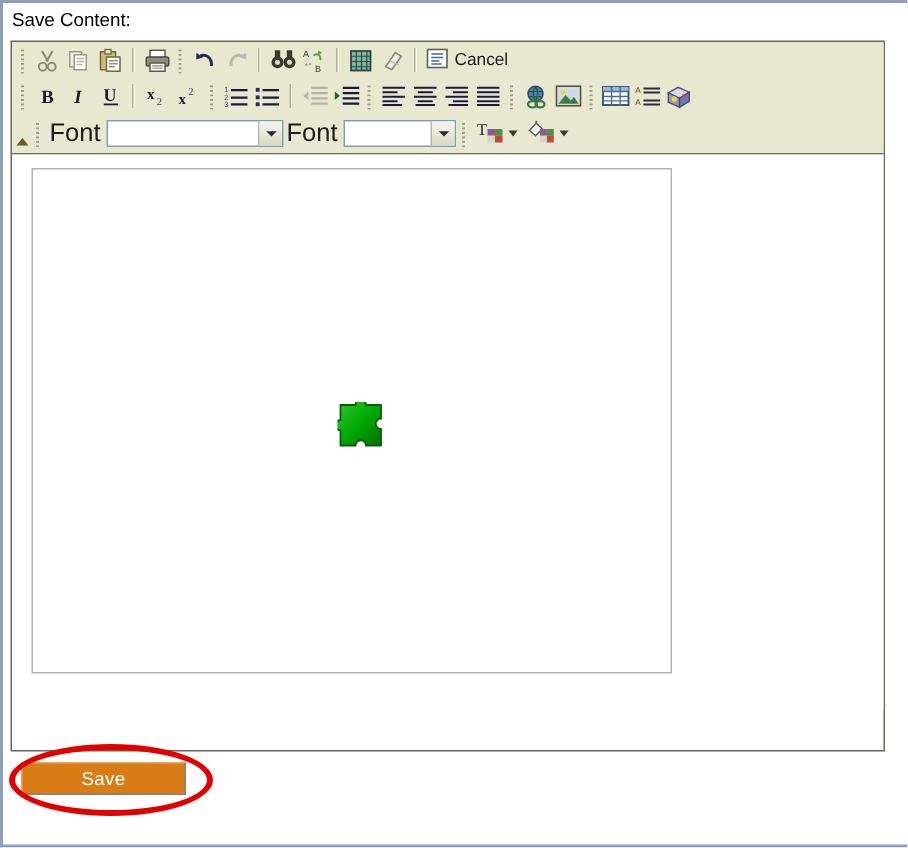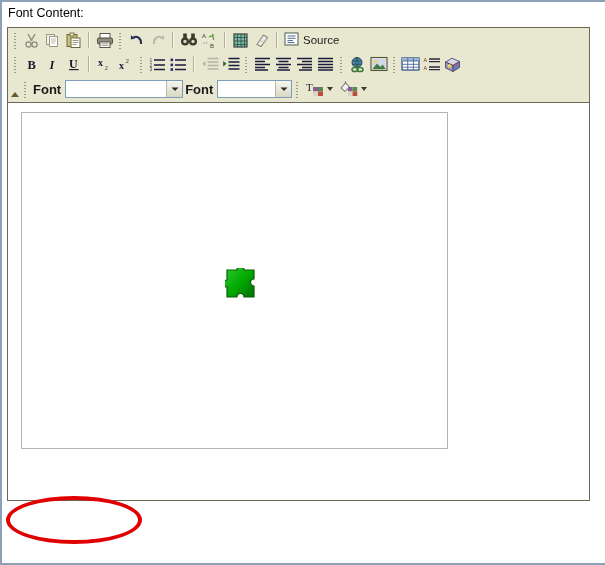--- a/index.html
+++ b/index.html
@@ -96,24 +96,23 @@
     flex: none;
   }
 
   
   .collapse-arrow {
     width: 10px; height: 18px;
     display: flex; align-items: flex-end; justify-content: center;
     flex: none;
   }
   .combo-label {
-    font-size: 13px; color: #1a1a1a;
+    font-size: 17px; color: #1a1a1a;
     margin: 0 4px 0 2px;
     flex: none;
-    font-weight: bold;
   }
   .combo {
     height: 18px;
     background: #ffffff;
     border: 1px solid #7f9db9;
     display: flex; align-items: center;
     flex: none;
     box-sizing: border-box;
   }
   .combo .val {
@@ -198,21 +197,21 @@
   }
 </style>
 </head>
 <body>
 
 <div id="page">
 
   <div class="top-rule"></div>
   <div class="left-rule"></div>
 
-  <div class="page-label">Font Content:</div>
+  <div class="page-label">Save Content:</div>
 
   <div class="editor">
 
     <div class="toolbar">
 
       <div class="tb-row">
         <div class="grip"></div>
 
         <div class="btn" title="Cut">
           <svg width="17" height="17" viewBox="0 0 17 17">
@@ -307,21 +306,21 @@
 
         <div class="sep"></div>
 
         <div class="txtbtn">
           <span>
             <svg width="15" height="14" viewBox="0 0 15 14">
               <rect x="1" y="1" width="13" height="12" fill="#ffffff" stroke="#5a6a5a" stroke-width="1.1"></rect>
               <path d="M3.5 4h8 M3.5 6.3h8 M3.5 8.6h5.5 M3.5 10.6h7" stroke="#4a6a8a" stroke-width="1"></path>
             </svg>
           </span>
-          <span class="lbl">Source</span>
+          <span class="lbl">Cancel</span>
         </div>
       </div>
 
       <div class="tb-row">
         <div class="grip"></div>
 
         <div class="btn" title="Bold">
           <svg width="16" height="16" viewBox="0 0 16 16">
             <text x="3.5" y="12.5" font-family="Liberation Serif, serif" font-size="12.5" font-weight="bold" fill="#1a1a2a">B</text>
           </svg>
@@ -531,18 +530,21 @@
                      a3.2,3.2 0 1 0 0,7 V29 H19
                      a3.2,3.2 0 1 0 -7,0 H2 V19
                      a3.2,3.2 0 1 1 0,-7 Z" fill="url(#pg)" stroke="#0a5c0a" stroke-width="1.2"></path>
           </svg>
         </div>
       </div>
     </div>
   </div>
 
   <div class="btn-row">
+    <div class="formbtn save">
+      <span>Save</span>
+    </div>
   </div>
 
   <div class="annot"></div>
 
   <div class="bottom-rule"></div>
 </div>
 
 </body></html>

